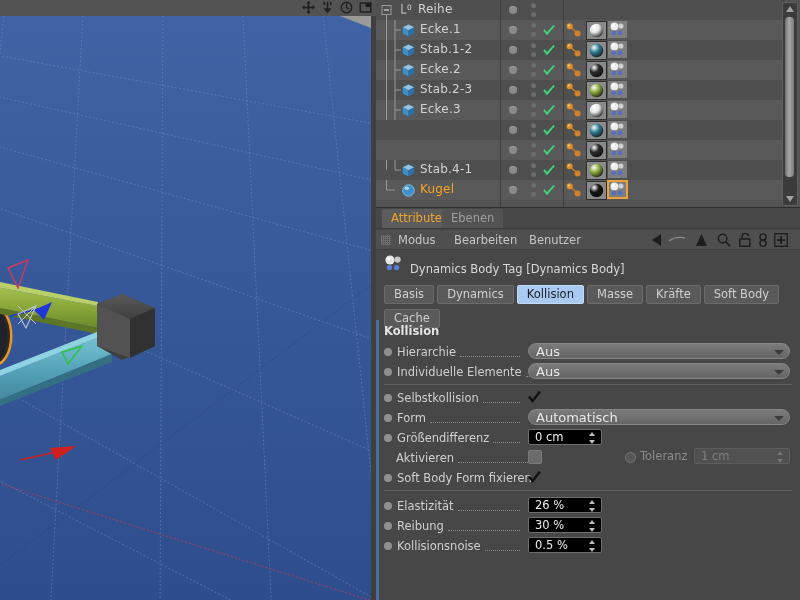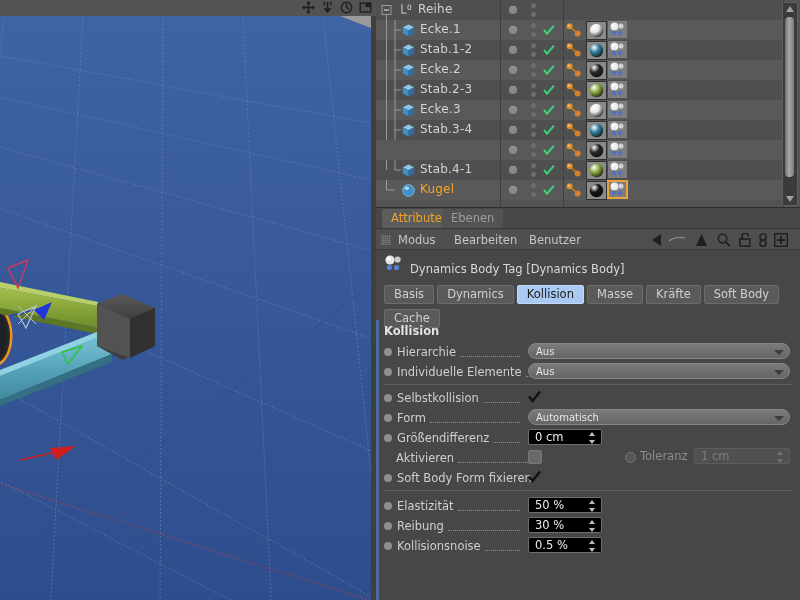--- a/index.html
+++ b/index.html
@@ -93,21 +93,21 @@
   #acontent .leftbar{position:absolute;left:0;top:0;width:3px;height:280px;background:#4a6ca0;}
   .grouphdr{position:absolute;left:8px;font-weight:bold;font-size:11.5px;color:#e3e3e3;}
   .prow{position:absolute;left:8px;height:17px;display:flex;align-items:center;}
   .pbullet{width:8px;height:8px;border-radius:50%;background:#8f8f8f;margin-right:5px;flex:none;}
   .plabel{font-size:11.5px;color:#cfcfcf;white-space:nowrap;}
   .pdots{flex:1;border-bottom:1px dotted #8b8b8b;margin:0 4px;height:9px;min-width:6px;}
   .hsep{position:absolute;left:8px;height:1px;background:#5e5e5e;}
 
   .ddown{position:absolute;height:16px;background:linear-gradient(180deg,#7b7b7b,#656565);
     border:1px solid #868686;border-radius:8px;display:flex;align-items:center;
-    color:#e8e8e8;font-size:10px;padding-left:7px;box-sizing:border-box;}
+    color:#e8e8e8;font-size:13px;padding-left:7px;box-sizing:border-box;}
   .ddown .car{position:absolute;right:5px;top:6px;width:0;height:0;
     border-left:5px solid transparent;border-right:5px solid transparent;border-top:5px solid #3c3c3c;}
   .numf{position:absolute;height:16px;background:#000000;border:1px solid #6d6d6d;border-radius:2px;
     display:flex;align-items:center;color:#ececec;font-size:11.5px;padding-left:6px;box-sizing:border-box;}
   .numf.dis{color:#7e7e7e;background:#505050;border-color:#5d5d5d;}
   .numf .spin{position:absolute;right:6px;top:2px;width:7px;height:12px;display:flex;
     flex-direction:column;justify-content:space-between;align-items:center;}
   .numf .spin b{display:block;width:0;height:0;border-left:3px solid transparent;
     border-right:3px solid transparent;}
   .numf .spin b.u{border-bottom:4px solid #bcbcbc;}
@@ -558,35 +558,20 @@
         <circle cx="6" cy="5" r="4.4" fill="#ececec"></circle>
         <circle cx="4.6" cy="3.8" r="1.6" fill="#ffffff"></circle>
         <circle cx="13.4" cy="4.6" r="2.9" fill="#cfcfcf"></circle>
         <circle cx="5.4" cy="12.4" r="2.5" fill="#4f6fc8"></circle>
         <circle cx="12.6" cy="12.4" r="2.5" fill="#4f6fc8"></circle>
                 </svg>
               </span>
             </div>
           </div>
           <div class="orow even">
-            <div class="ocol-name">
-       <span class="tree-lines">
-                <svg width="124" height="20" style="position:absolute;left:0;top:0">
-      <line x1="10.5" y1="0" x2="10.5" y2="20" stroke="#9a9a9a" stroke-width="1"></line>
-      <line x1="19" y1="0" x2="19" y2="20" stroke="#9a9a9a" stroke-width="1"></line>
-      <line x1="19" y1="10" x2="25" y2="10" stroke="#9a9a9a" stroke-width="1"></line>
-                </svg>
-              </span>
-       <span class="oicon"><svg viewBox="0 0 14 14" width="13" height="13">
-  <polygon points="7,0.6 13.2,3.6 7,6.8 0.8,3.6" fill="#8fc4e8"></polygon>
-  <polygon points="0.8,3.6 7,6.8 7,13.4 0.8,10.2" fill="#3f8fc9"></polygon>
-  <polygon points="13.2,3.6 7,6.8 7,13.4 13.2,10.2" fill="#2e6fa5"></polygon>
-                </svg></span>
-       <span class="oname">Stab.3-4</span>
-     </div>
      <div class="ocol-dots">
        <span class="dot-vis"></span>
        <span class="dot-two">
                 <i></i>
                 <i></i>
               </span>
        <span class="chk-green">
          <svg viewBox="0 0 12 12" width="12" height="12">
                   <path d="M1 6 L4 9.6 L11 1.6" stroke="#3ed07a" stroke-width="2" fill="none"></path>
                 </svg></span>
@@ -971,21 +956,21 @@
       </span>
 
       <div class="hsep" style="top:170px;width:408px;"></div>
 
       <div class="prow" style="top:177px;width:140px;">
         <span class="pbullet"></span>
         <span class="plabel">Elastizität</span>
         <span class="pdots"></span>
       </div>
       <div class="numf" style="left:152px;top:177px;width:74px;">
-        <span>50 %</span>
+        <span>26 %</span>
         <span class="spin">
             <b class="u"></b>
             <b class="d"></b>
           </span>
       </div>
 
       <div class="prow" style="top:197px;width:140px;">
         <span class="pbullet"></span>
         <span class="plabel">Reibung</span>
         <span class="pdots"></span>

